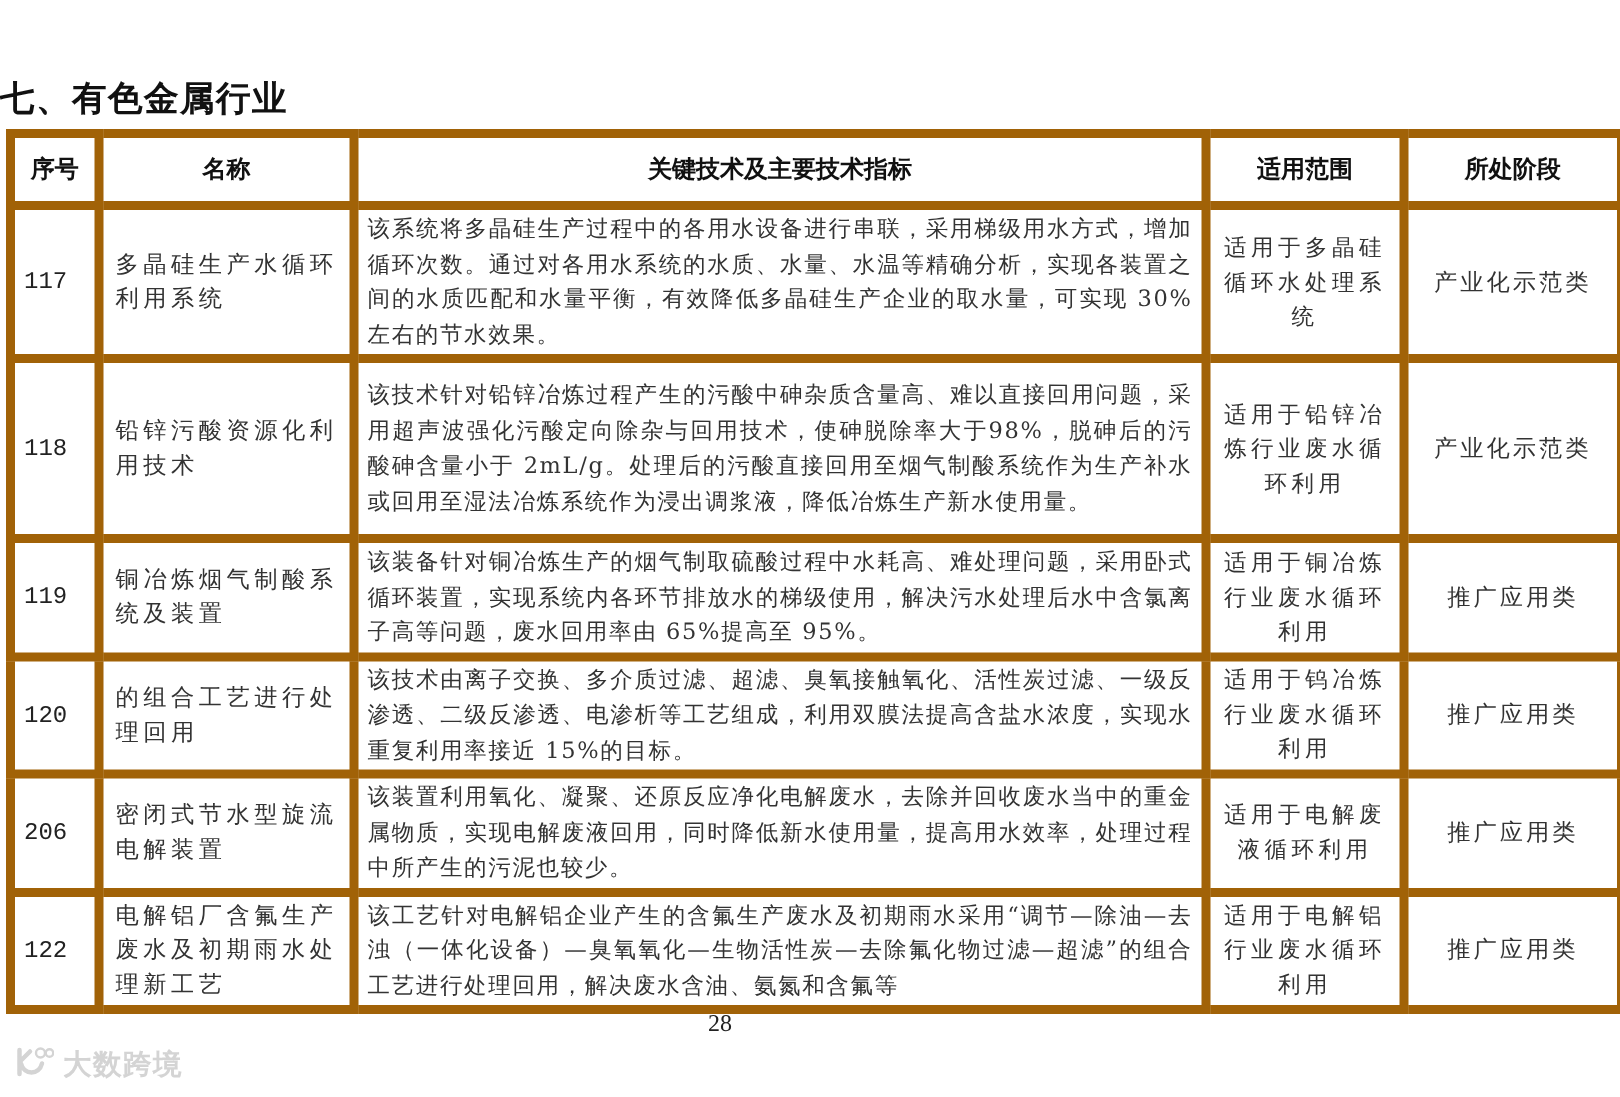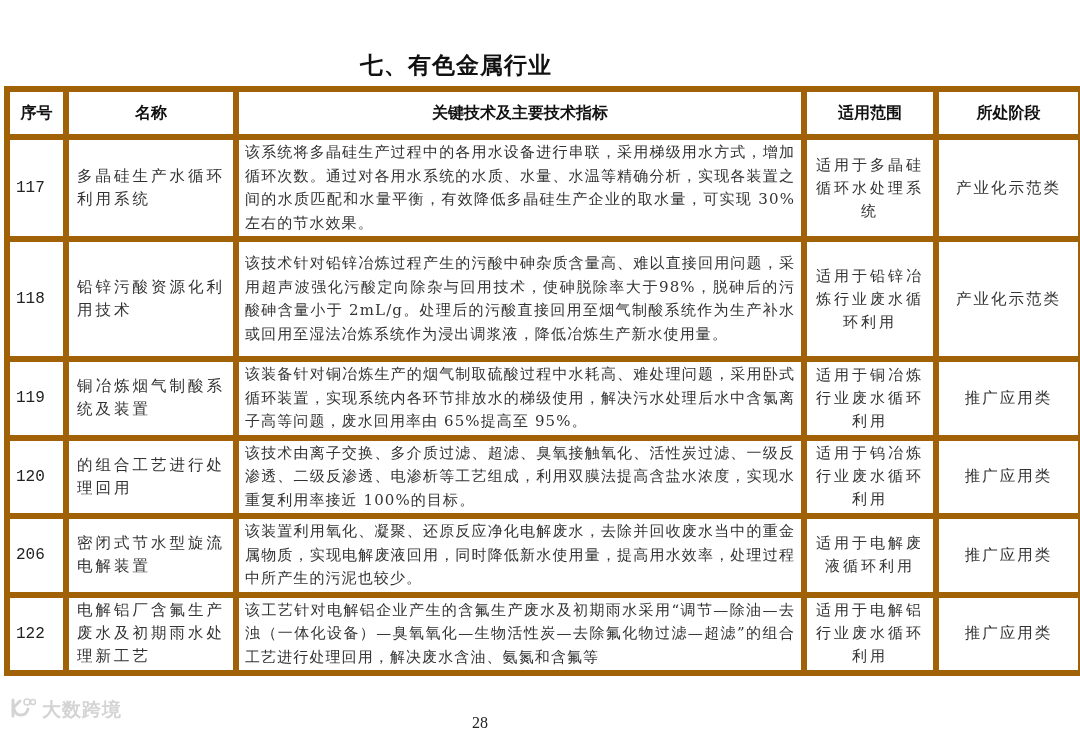--- a/index.html
+++ b/index.html
@@ -1,32 +1,32 @@
 <!DOCTYPE html>
 <html><head>
 <meta charset="utf-8">
 <style>
   html, body { margin: 0; padding: 0; background: #ffffff; }
   body { width: 1080px; height: 731px; position: relative; overflow: hidden;
          font-family: "DejaVu Serif", "Liberation Serif", serif; color: #2a2a2a; }
-  .title { position: absolute; left: 0; width: 912px; top: 50px; text-align: center;
+  .title { position: absolute; left: 0; width: 912px; top: 50px; text-align: left;
            font-family: "DejaVu Sans", "Liberation Sans", sans-serif; font-weight: bold;
            font-size: 23px; color: #111; letter-spacing: 1px; }
   table.t { position: absolute; left: 4px; top: 86px; border-collapse: collapse;
             table-layout: fixed; width: 1074px; }
   table.t td, table.t th { border: 6px solid #a16207; padding: 0 6px; vertical-align: middle; }
   table.t th { font-family: "DejaVu Sans", "Liberation Sans", sans-serif; font-weight: bold;
                font-size: 16px; color: #111; height: 42px; text-align: center; }
   .c-no { text-align: left; font-size: 16px; font-family: Liberation Mono, monospace; color: #222; }
   .c-name { font-size: 15.5px; line-height: 23px; letter-spacing: 3px; color: #333; padding-left: 8px !important; }
   .c-desc { font-size: 15px; line-height: 23.5px; letter-spacing: 1.1px; color: #333; padding: 1px 6px !important; text-align: justify; }
   .c-scope { font-size: 15px; line-height: 23px; letter-spacing: 3px; color: #333; text-align: center; }
   .c-stage { font-size: 15.5px; letter-spacing: 2px; color: #333; text-align: center; }
   .pageno { position: absolute; left: 0; width: 960px; top: 674px; text-align: center;
-            font-family: "Liberation Serif", "DejaVu Serif", serif; font-size: 16px; color: #222; margin-top: 40px; }
+            font-family: "Liberation Serif", "DejaVu Serif", serif; font-size: 16px; color: #222; }
   .watermark { position: absolute; left: 10px; top: 697px; display: flex; align-items: flex-start;
                gap: 6px; color: #d4d4d4; font-family: "DejaVu Sans", "Liberation Sans", sans-serif;
                font-size: 19px; font-weight: bold; letter-spacing: 1px; }
   .wm-logo { width: 26px; height: 22px; }
 </style>
 </head>
 <body>
 
 <div class="title">七、有色金属行业</div>
 
@@ -65,21 +65,21 @@
     <tr style="height:73px">
       <td class="c-no">119</td>
       <td class="c-name">铜冶炼烟气制酸系统及装置</td>
       <td class="c-desc">该装备针对铜冶炼生产的烟气制取硫酸过程中水耗高、难处理问题，采用卧式循环装置，实现系统内各环节排放水的梯级使用，解决污水处理后水中含氯离子高等问题，废水回用率由 65%提高至 95%。</td>
       <td class="c-scope">适用于铜冶炼行业废水循环利用</td>
       <td class="c-stage">推广应用类</td>
     </tr>
     <tr style="height:73px">
       <td class="c-no">120</td>
       <td class="c-name">的组合工艺进行处理回用</td>
-      <td class="c-desc">该技术由离子交换、多介质过滤、超滤、臭氧接触氧化、活性炭过滤、一级反渗透、二级反渗透、电渗析等工艺组成，利用双膜法提高含盐水浓度，实现水重复利用率接近 100%的目标。</td>
+      <td class="c-desc">该技术由离子交换、多介质过滤、超滤、臭氧接触氧化、活性炭过滤、一级反渗透、二级反渗透、电渗析等工艺组成，利用双膜法提高含盐水浓度，实现水重复利用率接近 15%的目标。</td>
       <td class="c-scope">适用于钨冶炼行业废水循环利用</td>
       <td class="c-stage">推广应用类</td>
     </tr>
     <tr style="height:73px">
       <td class="c-no">206</td>
       <td class="c-name">密闭式节水型旋流电解装置</td>
       <td class="c-desc">该装置利用氧化、凝聚、还原反应净化电解废水，去除并回收废水当中的重金属物质，实现电解废液回用，同时降低新水使用量，提高用水效率，处理过程中所产生的污泥也较少。</td>
       <td class="c-scope">适用于电解废液循环利用</td>
       <td class="c-stage">推广应用类</td>
     </tr>

